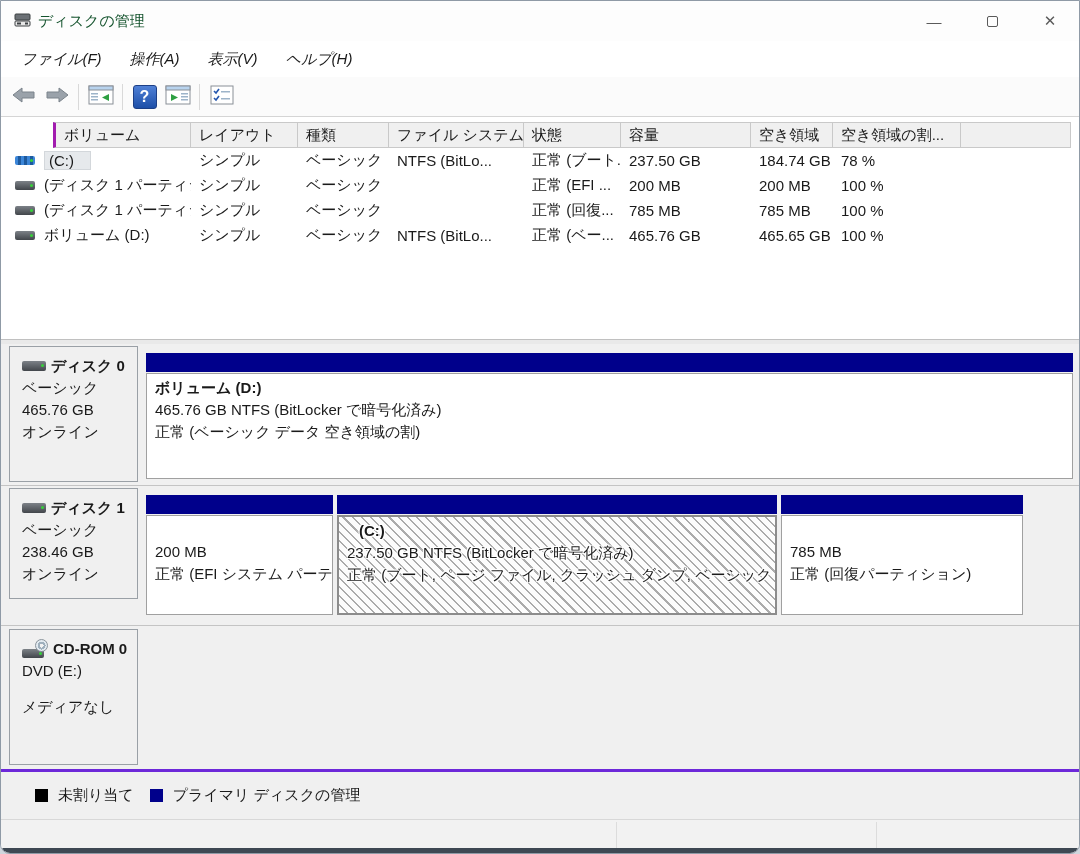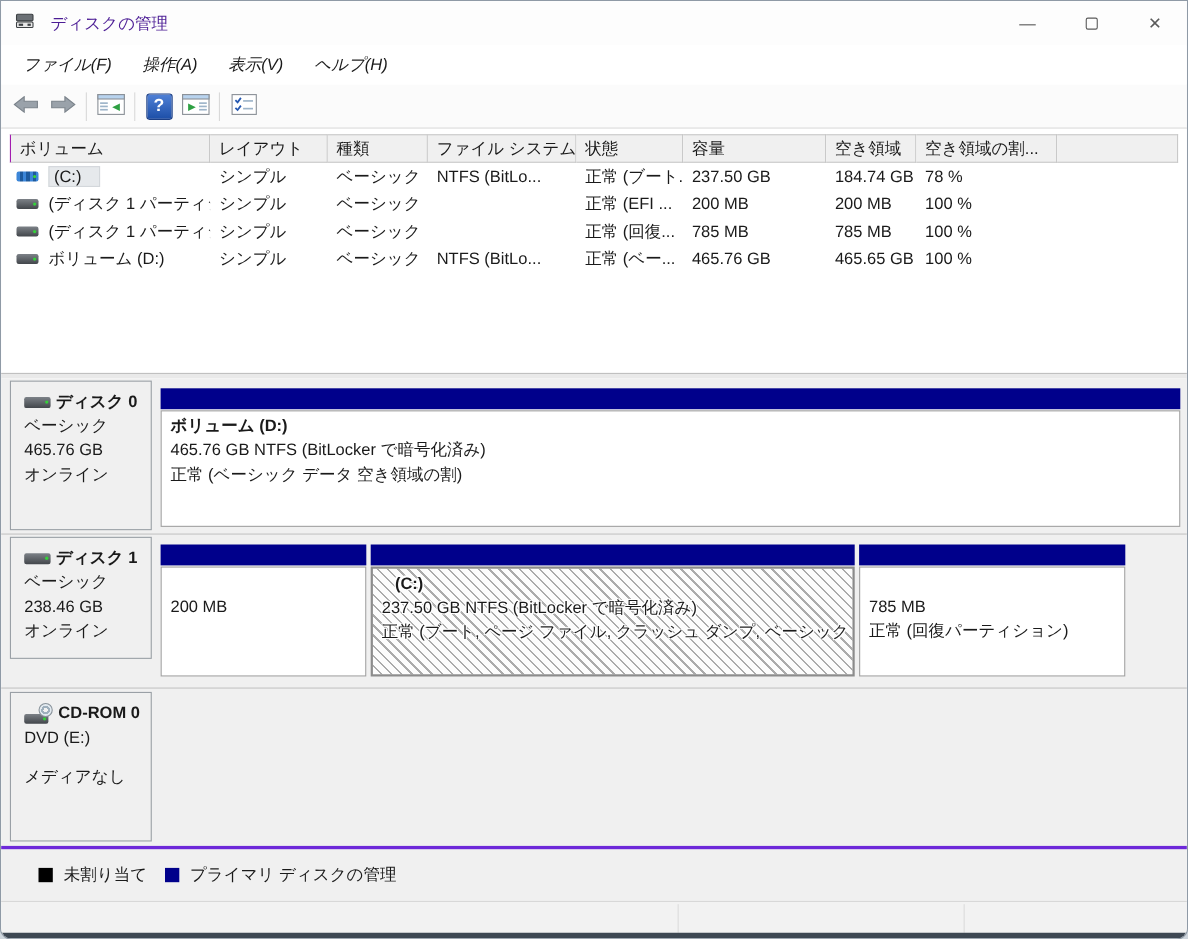--- a/index.html
+++ b/index.html
@@ -7,21 +7,21 @@
   body { font-family:"Liberation Sans", sans-serif; }
   .window{
     position:relative; width:1080px; height:854px; background:#fff;
     border:1px solid #8f9aa6; border-radius:0 0 10px 10px; overflow:hidden;
     font-size:15px; color:#1a1a1a;
   }
   
   .titlebar{ position:absolute; top:0; left:0; right:0; height:40px;
     background:#fdfdfd; display:flex; align-items:center; }
   .app-icon{ margin-left:13px; }
-  .title-text{ margin-left:14px; color:#4c1d95; font-size:15px; }
+  .title-text{ margin-left:6px; color:#14532d; font-size:15px; }
   .caption-buttons{ margin-left:auto; display:flex; height:100%; }
   .cap-btn{ width:58px; height:100%; display:flex; align-items:center; justify-content:center;
     color:#5a5a5a; font-size:15px; }
   .max-box{ width:11px; height:11px; border:1px solid #5a5a5a; border-radius:2px; }
   
   .menubar{ position:absolute; top:40px; left:0; right:0; height:36px; background:#fff;
     display:flex; align-items:center; padding-left:20px; }
   .menu-item{ margin-right:28px; font-size:15px;font-style:italic; }
   
   .toolbar{ position:absolute; top:76px; left:0; right:0; height:40px; background:#fbfbfb;
@@ -30,21 +30,21 @@
   .tb-sep{ width:1px; height:26px; background:#d9d9d9; margin:0 5px; }
   .help-icon{ width:24px; height:24px; border-radius:3px; border:1px solid #1c3f86;
     background:linear-gradient(#4f80d6,#1d4fa8); color:#fff; font-weight:bold;
     display:flex; align-items:center; justify-content:center; font-size:16px; }
   
   .listview{ position:absolute; top:116px; left:0; right:0; height:222px; background:#fff; padding-top:5px; }
   .lv-grid{ display:grid; grid-template-columns:182px 107px 91px 135px 97px 130px 82px 128px auto; margin:0 8px; }
   .lv-header{ height:26px; }
   .lv-h-cell{ background:#f0f0f0; border:1px solid #c9c9c9; border-left:none;
     display:flex; align-items:center; padding-left:8px; white-space:nowrap; overflow:hidden; }
-  .lv-h-cell:first-child{ border-left:1px solid #a21caf; }
+  .lv-h-cell:first-child{ border-left:3px solid #a21caf;margin-left:44px; }
   .lv-row{ height:25px; align-items:center; }
   .lv-cell{ padding-left:8px; white-space:nowrap; overflow:hidden; }
   .vol-cell{ display:flex; align-items:center; gap:9px; padding-left:6px; }
   .sel-label{ background:#e6e9ec; border:1px solid #d3d7db; padding:0 16px 0 4px; }
   .drv{ width:20px; height:9px; border-radius:2px; background:linear-gradient(#7c8187,#42464b);
     position:relative; flex:0 0 auto; }
   .drv::after{ content:""; position:absolute; right:2px; top:3px; width:3px; height:3px;
     background:#35d13a; border-radius:50%; }
   .drv.blue{ background:repeating-linear-gradient(90deg,#3c86d8 0 3px,#1d5a9e 3px 6px); }
   
@@ -282,20 +282,21 @@
       <div class="disk-line">238.46 GB</div>
       <div class="disk-line">オンライン</div>
     </div>
     <div class="bar-strip" style="left:145px; top:151px; width:187px;"></div>
     <div class="bar-strip" style="left:336px; top:151px; width:440px;"></div>
     <div class="bar-strip" style="left:780px; top:151px; width:242px;"></div>
 
     <div class="bar-body" style="left:145px; top:171px; width:187px; height:100px;">
       <div class="t"></div>
       <div>200 MB</div>
+      <div>正常 (EFI システム パーテ</div>
     </div>
     <div class="bar-body hatched" style="left:336px; top:171px; width:440px; height:100px;">
       <div class="t" style="padding-left:12px;">(C:)</div>
       <div>237.50 GB NTFS (BitLocker で暗号化済み)</div>
       <div>正常 (ブート, ページ ファイル, クラッシュ ダンプ, ベーシック データ パ</div>
     </div>
     <div class="bar-body" style="left:780px; top:171px; width:242px; height:100px;">
       <div class="t"></div>
       <div>785 MB</div>
       <div>正常 (回復パーティション)</div>

